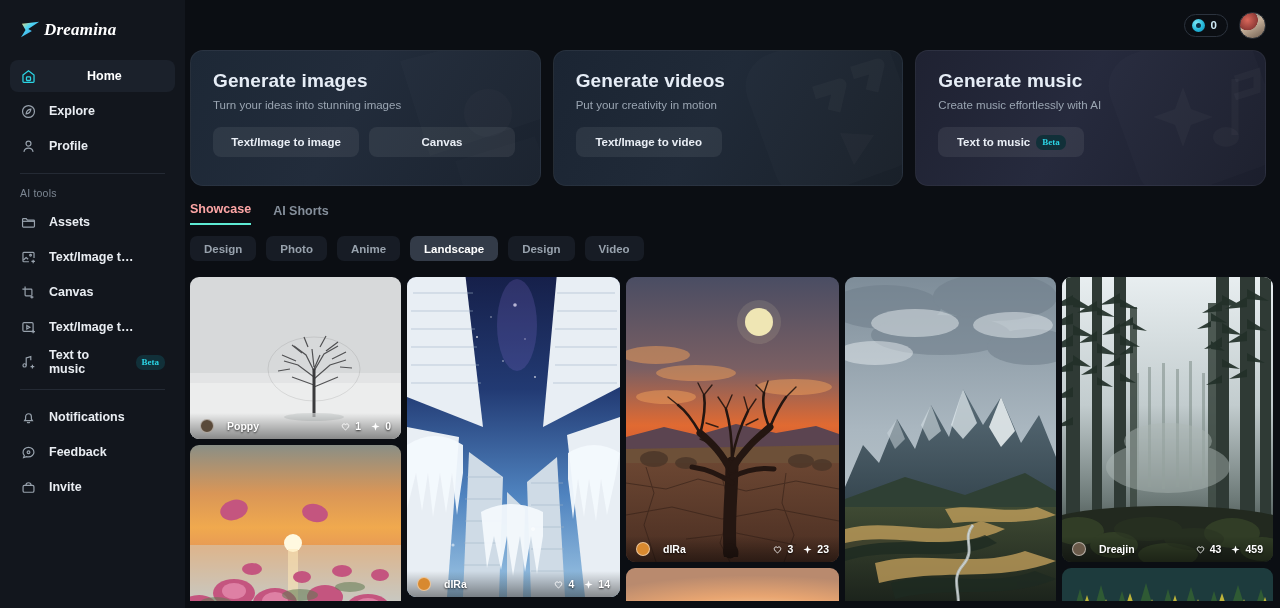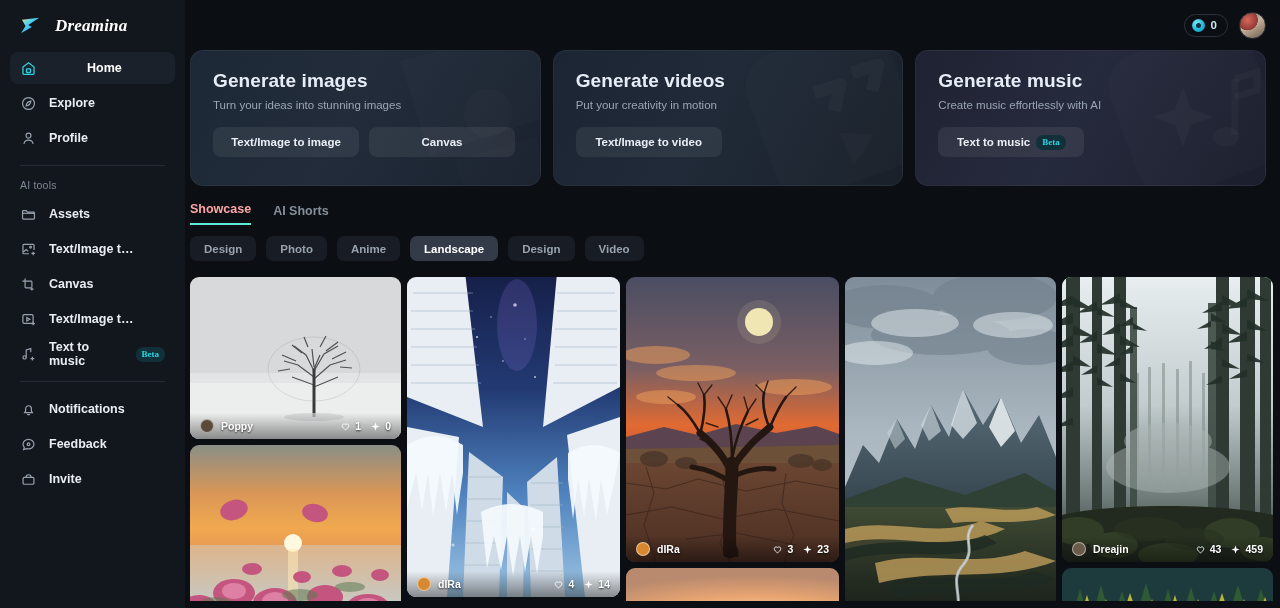--- a/index.html
+++ b/index.html
@@ -11,21 +11,21 @@
   }
   .app { display:flex; width:1280px; height:608px; }
 
   
   .sidebar {
     width:185px; height:608px; flex:0 0 185px;
     background:#12161d;
     padding:0 10px;
     position:relative;
   }
-  .logo-row { display:flex; align-items:center; gap:13px; height:52px; padding-left:10px; }
+  .logo-row { display:flex; align-items:center; gap:2px; height:60px; padding-left:10px; }
   .logo-mark { width:22px; height:20px; position:relative; flex:0 0 22px; }
   .logo-text {
     font-family:"Liberation Serif", serif;
     font-style:italic; font-weight:700; font-size:17px;
     color:#ffffff; letter-spacing:.2px;
   }
   .nav-item {
     display:flex; align-items:center; gap:12px;
     height:32px; padding:0 10px; border-radius:8px;
     margin-bottom:3px; cursor:pointer;
@@ -106,21 +106,21 @@
     padding:0 14px; cursor:pointer; font-weight:600;
   }
   .chip.active { background:#333b48; color:#ffffff; }
 
   
   .gallery { display:flex; gap:6px; padding:16px 0 0 5px; height:340px; overflow:hidden; }
   .col { display:flex; flex-direction:column; gap:6px; }
   .tile { border-radius:9px; overflow:hidden; position:relative; flex:0 0 auto; }
   .tile .meta {
     position:absolute; left:0; right:0; bottom:0; height:26px;
-    display:flex; align-items:center; gap:7px; padding:0 10px;
+    display:flex; align-items:center; gap:13px; padding:0 10px;
     background:linear-gradient(to top, rgba(0,0,0,.42), rgba(0,0,0,0));
   }
   .tile .meta .av { width:14px;height:14px;border-radius:50%; flex:0 0 14px;
     border:1px solid rgba(255,255,255,.5); background:#5a4a3a; }
   .tile .meta .nm { font-size:10.5px; font-weight:700; color:#fff;
     text-shadow:0 1px 2px rgba(0,0,0,.75); white-space:nowrap; }
   .tile .meta .stats { margin-left:auto; display:flex; align-items:center; gap:9px; }
   .tile .meta .st { display:flex; align-items:center; gap:4px; font-size:10.5px;
     font-weight:700; color:#fff; text-shadow:0 1px 2px rgba(0,0,0,.75); }
   .tile .meta svg { display:block; }

